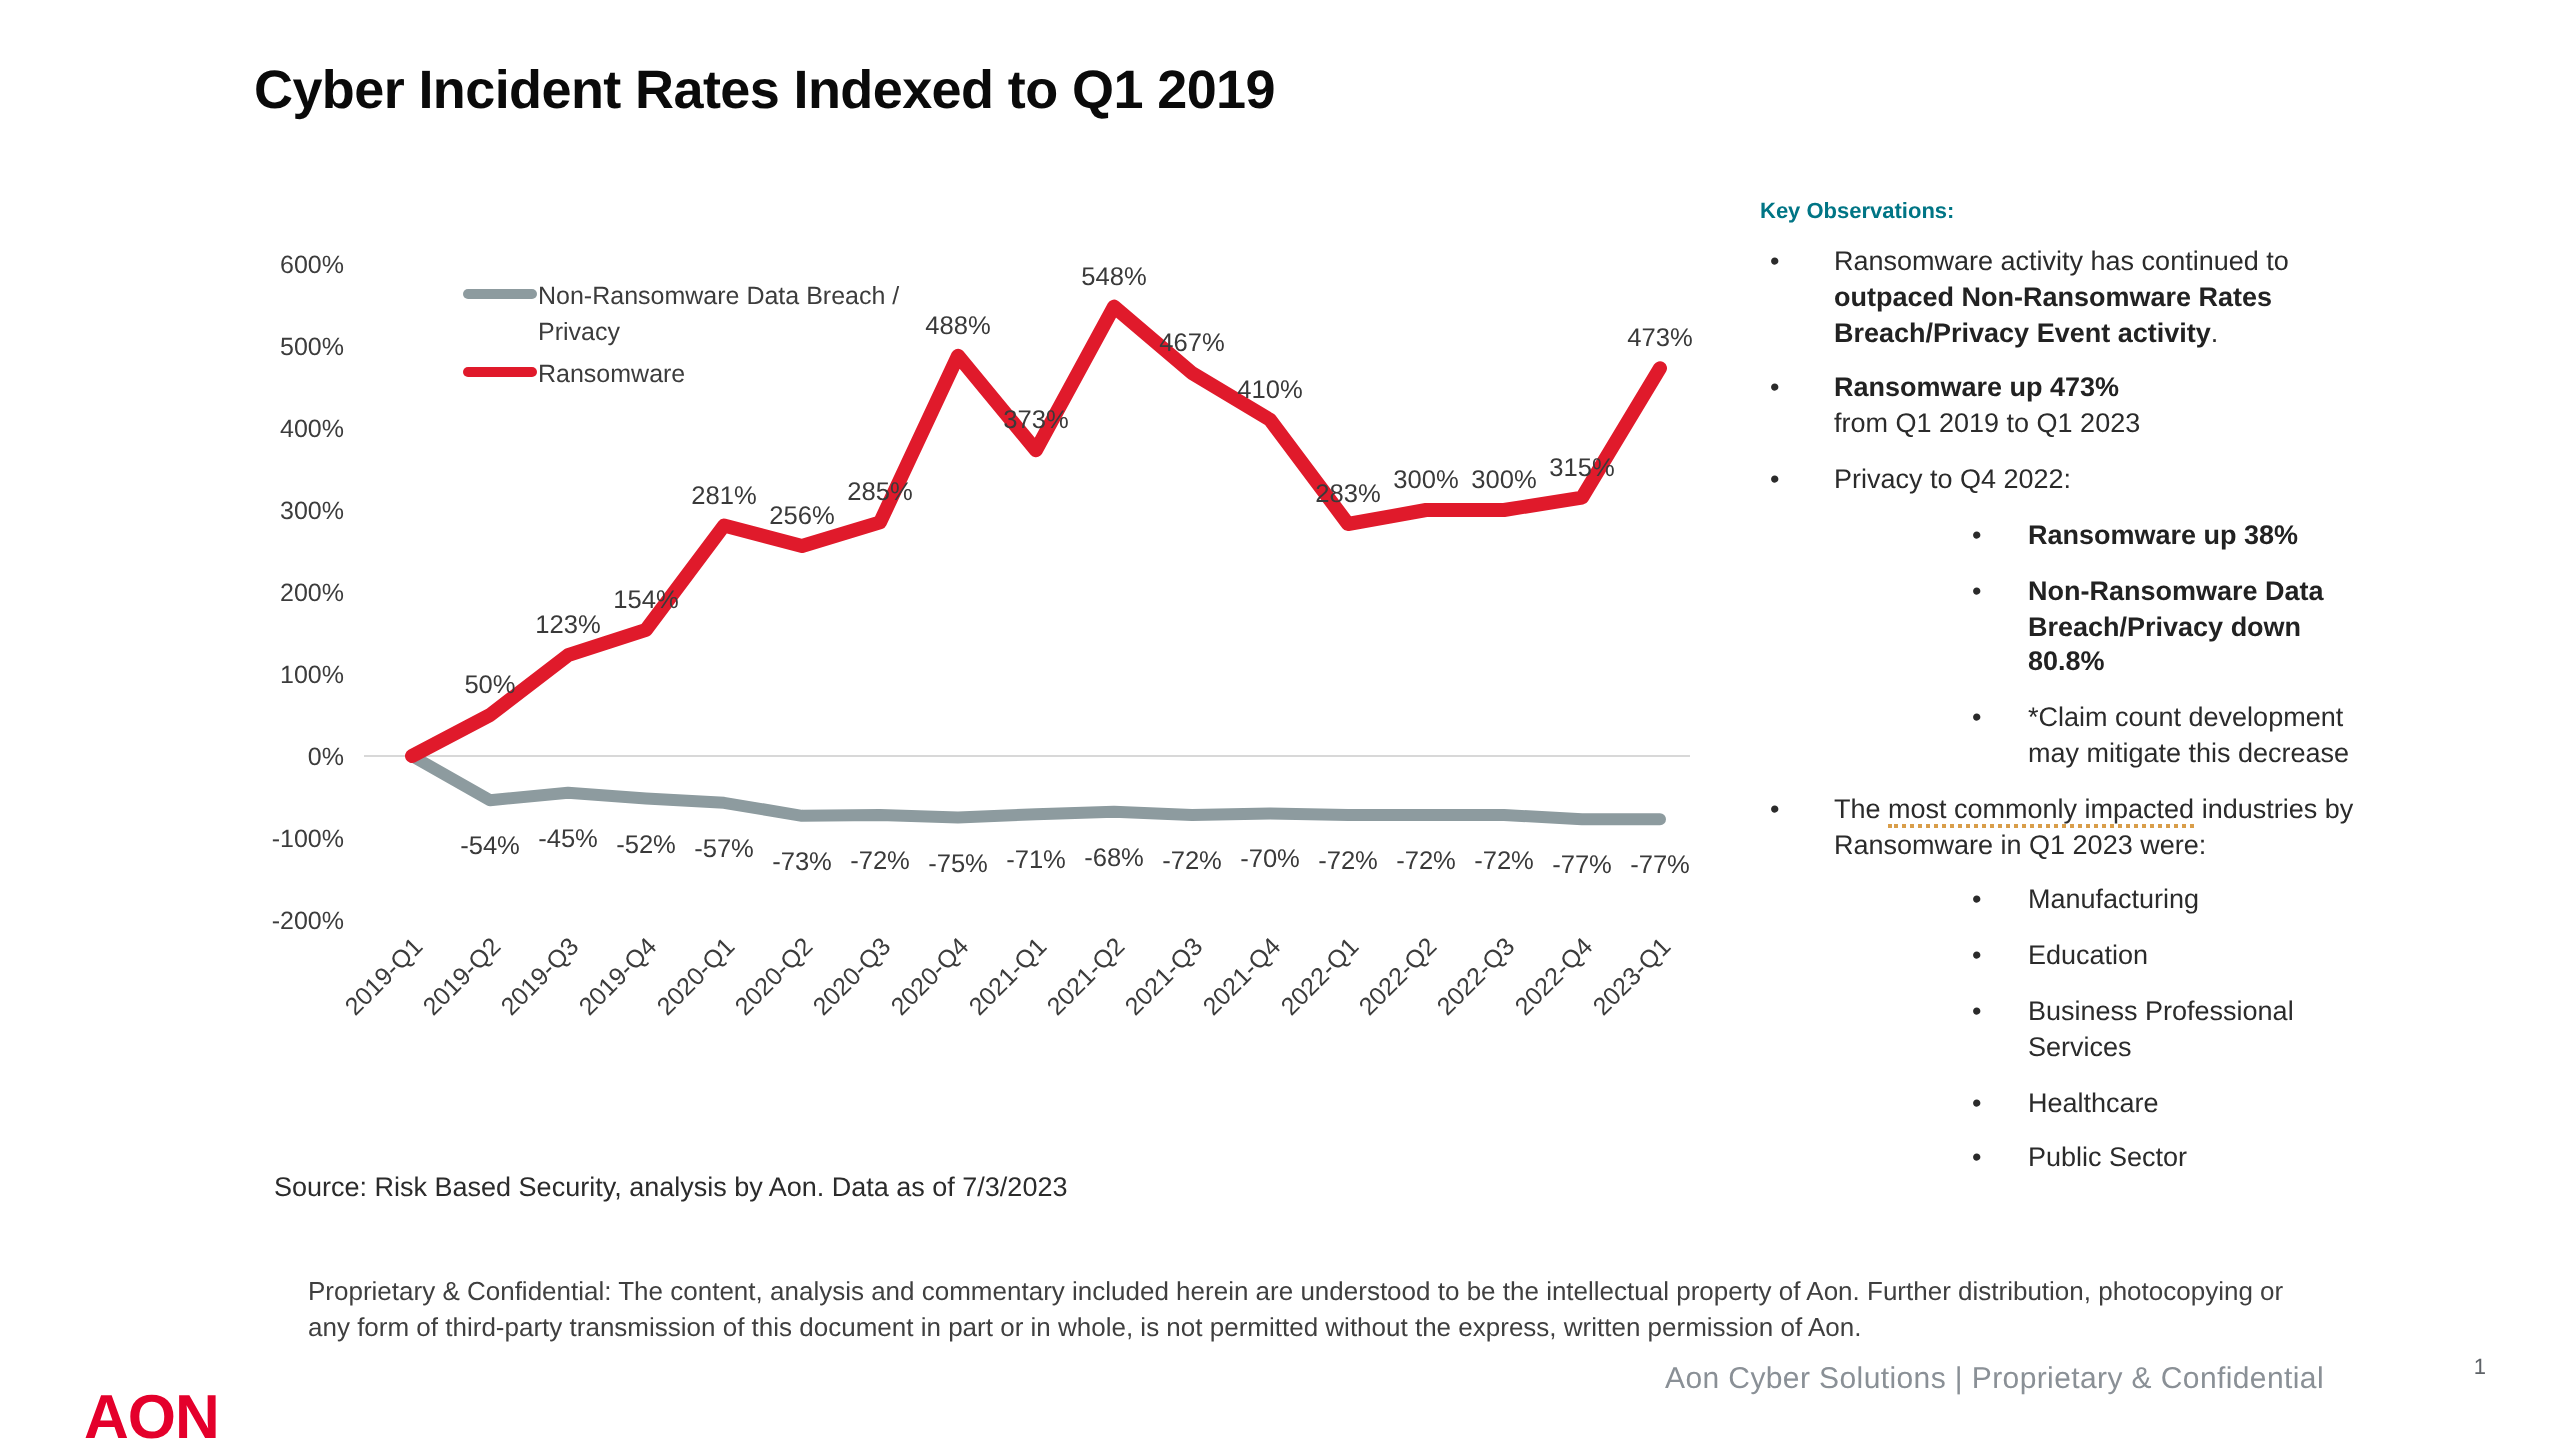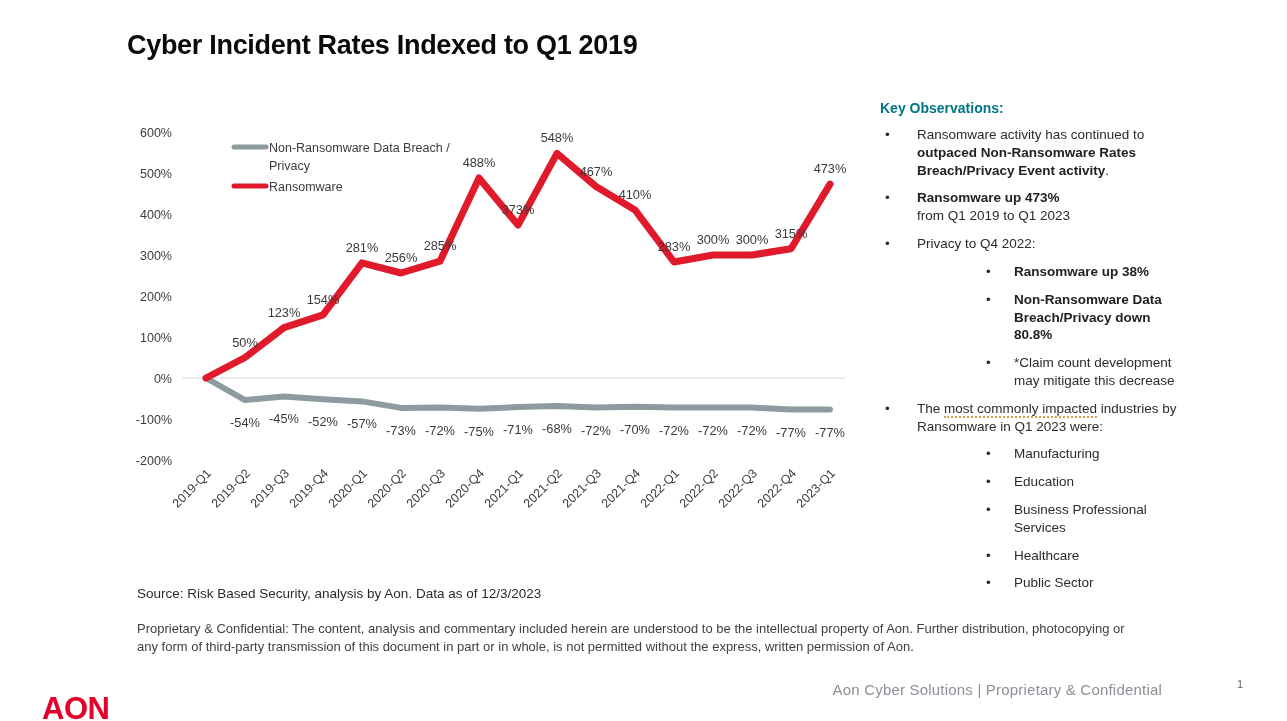--- a/index.html
+++ b/index.html
@@ -9,29 +9,29 @@
   }
   .title{
     position:absolute;left:127px;top:30px;margin:0;
     font-size:27px;font-weight:bold;color:#0a0a0a;letter-spacing:-0.3px;
   }
   #chart{position:absolute;left:0;top:95px;}
   #chart text.tick{font-size:12.5px;fill:#3c3c3c;}
   #chart text.dlabel{font-size:12.8px;fill:#3a3a3a;}
   #chart text.legend{font-size:12.5px;fill:#3c3c3c;}
   .obs-panel{position:absolute;left:880px;top:100px;width:300px;}
-  .obs-heading{margin:0;font-size:14px;font-weight:bold;color:#007585;}
+  .obs-heading{margin:0;font-size:11px;font-weight:bold;color:#007585;}
   .obs{position:relative;padding-left:37px;margin-top:10px;font-size:13.5px;line-height:1.32;color:#2b2b2b;}
   .obs.l2{padding-left:134px;}
   .obs .blt{position:absolute;left:5px;top:0;}
   .obs.l2 .blt{left:106px;}
   .obs b{color:#222;}
   .dotted-u{border-bottom:2px dotted #d99e4a;}
   .source-note{position:absolute;left:137px;top:586px;margin:0;font-size:13.5px;color:#2b2b2b;}
-  .disclaimer{position:absolute;left:137px;top:620px;margin:0;width:1010px;font-size:13px;line-height:1.42;color:#3f3f3f;}
+  .disclaimer{position:absolute;left:137px;top:620px;margin:17px;width:1010px;font-size:13px;line-height:1.42;color:#3f3f3f;}
   .logo{position:absolute;left:42px;top:662px;font-size:31px;font-weight:800;color:#e4002b;letter-spacing:-0.5px;margin-top:29px;}
   .footer-class{position:absolute;right:125px;top:681px;font-size:15px;color:#8a9096;letter-spacing:0.2px;margin-left:24px;}
   .page-num{position:absolute;right:44px;top:678px;font-size:11px;color:#5f6368;}
 </style>
 </head>
 <body>
 
 <div class="slide">
   <h1 class="title">Cyber Incident Rates Indexed to Q1 2019</h1>
 
@@ -115,19 +115,19 @@
         <div class="obs l2"><span class="blt">•</span><span><span>*Claim count development may mitigate this decrease</span></span></div>
         <div class="obs l1"><span class="blt">•</span><span><span>The </span><span class="dotted-u">most commonly impacted</span><span> industries by Ransomware in Q1 2023 were:</span></span></div>
         <div class="obs l2"><span class="blt">•</span><span><span>Manufacturing</span></span></div>
         <div class="obs l2"><span class="blt">•</span><span><span>Education</span></span></div>
         <div class="obs l2"><span class="blt">•</span><span><span>Business Professional Services</span></span></div>
         <div class="obs l2"><span class="blt">•</span><span><span>Healthcare</span></span></div>
         <div class="obs l2"><span class="blt">•</span><span><span>Public Sector</span></span></div>
       </div>
   </aside>
 
-  <p class="source-note">Source: Risk Based Security, analysis by Aon. Data as of 12/3/2023</p>
+  <p class="source-note">Source: Risk Based Security, analysis by Aon. Data as of 7/3/2023</p>
   <p class="disclaimer">Proprietary &amp; Confidential: The content, analysis and commentary included herein are understood to be the intellectual property of Aon. Further distribution, photocopying or any form of third-party transmission of this document in part or in whole, is not permitted without the express, written permission of Aon.</p>
 
   <div class="logo">AON</div>
   <div class="footer-class">Aon Cyber Solutions | Proprietary &amp; Confidential</div>
   <div class="page-num">1</div>
 </div>
 
 </body></html>

